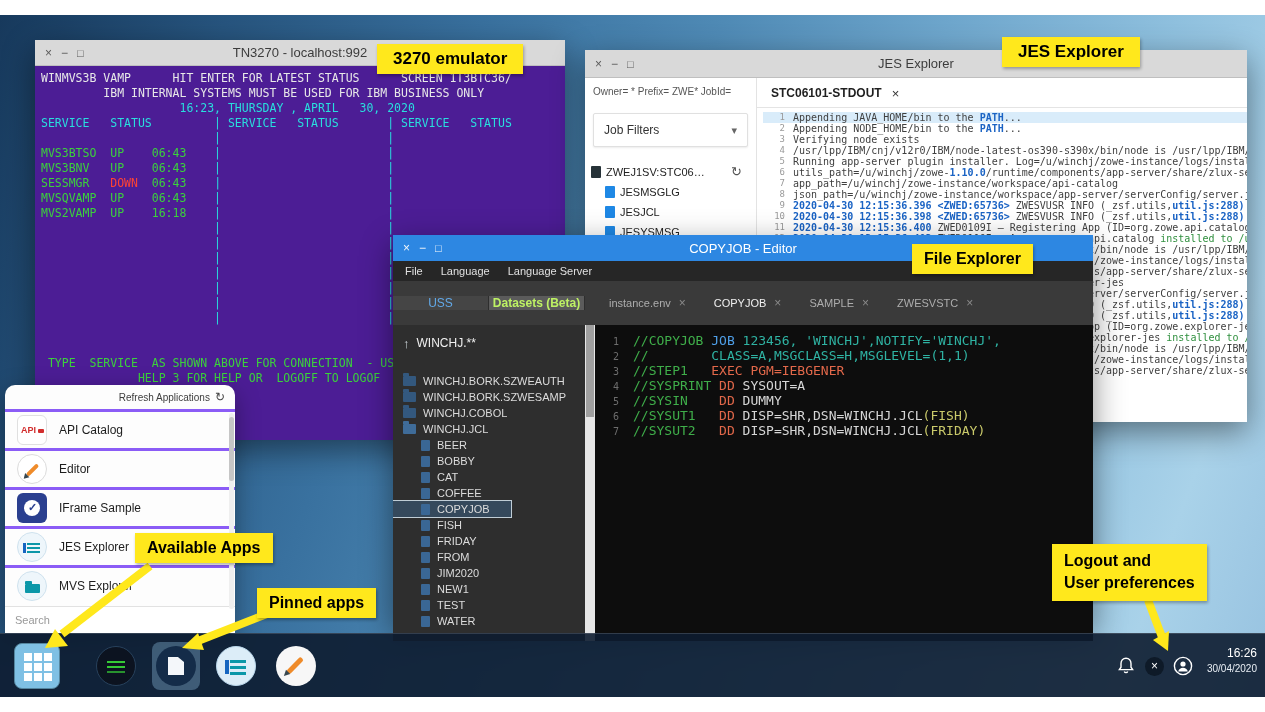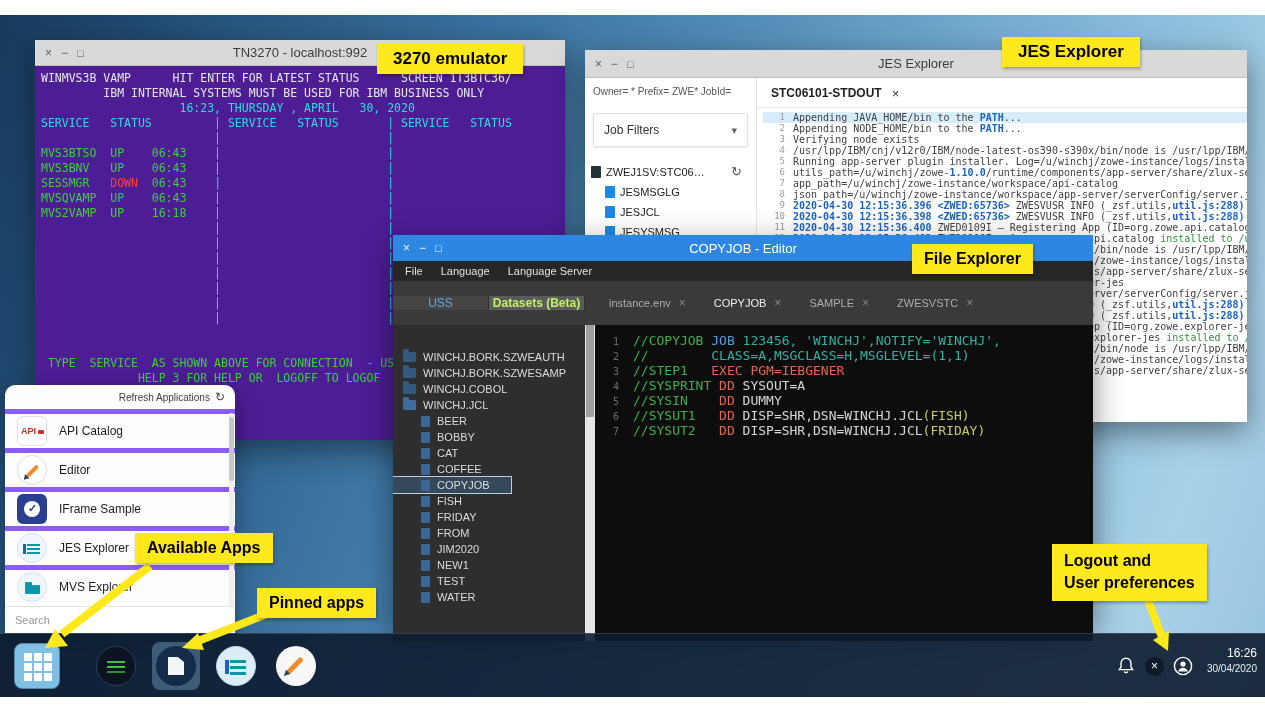--- a/index.html
+++ b/index.html
@@ -87,21 +87,21 @@
 #ed-code .srow{height:15px;line-height:15px;display:flex}
 #ed-code .lnum{width:24px;text-align:right;color:#6d6d6d;font-size:10px;margin-right:14px;flex:none;padding-top:1px}
 #ed-code .ltxt{font-size:13px;white-space:pre}
 .cd-g{color:#3fae4a}.cd-b{color:#4f9fe8}.cd-t{color:#2fb3a3}.cd-o{color:#e2684a}.cd-w{color:#d6d6d6}.cd-y{color:#c9c96a}
 
 
 .launcher{position:absolute;left:5px;top:385px;width:230px;height:248px;z-index:13;background:#fdfdfd;border-radius:10px 10px 0 0;box-shadow:0 8px 24px rgba(0,0,0,.35);display:flex;flex-direction:column}
 .launcher-head{height:24px;display:flex;align-items:center;justify-content:flex-end;gap:5px;padding:0 10px;font-size:10px;color:#3d3d3d;flex:none}
 .refresh-apps-icon::before{content:"↻";font-size:12px;color:#444}
 .launcher-apps{flex:1;overflow:hidden}
-.app-row{height:39px;display:flex;align-items:center;gap:12px;padding:0 12px;border-top:5px solid #8b5cf6}
+.app-row{height:39px;display:flex;align-items:center;gap:12px;padding:0 12px;border-top:3px solid #8b5cf6}
 .app-label{font-size:12px;color:#1d1d1d}
 .launcher-search{height:27px;border:none;border-top:1px solid #e2e2e2;padding:0 10px;font-size:11px;color:#444;outline:none;width:100%;flex:none;background:#fff}
 .launcher-search::placeholder{color:#999}
 .launcher-scroll{position:absolute;right:1px;top:28px;width:5px;height:196px;background:#efefef;border-radius:3px}
 .launcher-scroll .thumb{position:absolute;top:4px;left:0;width:5px;height:64px;background:#c6c6c6;border-radius:3px}
 .app-icon{width:30px;height:30px;position:relative;flex:none}
 .api-catalog-icon{border:1px solid #e0e0e0;border-radius:6px;background:#fff}
 .api-catalog-icon::before{content:"API";position:absolute;left:3px;top:9px;font-size:9px;font-weight:bold;color:#d22d2d}
 .api-catalog-icon::after{content:"";position:absolute;right:2px;top:13px;width:6px;height:4px;background:#d22d2d;border-radius:1px}
 .editor-icon{border-radius:50%;background:#fff;border:1px solid #dcdcdc}
@@ -365,20 +365,24 @@
           <span class="tab-close"></span>
         </div>
         <div class="file-tab">
           <span class="file-tab-label">ZWESVSTC</span>
           <span class="tab-close"></span>
         </div>
       </div>
   </div>
   <div class="ed-body">
     <div class="ed-tree">
+      <div class="ed-tree-up">
+        <span class="up-icon"></span>
+        <span>WINCHJ.**</span>
+      </div>
       <div class="ed-tree-list" id="ed-tree-list">
           <div class="ed-item">
             <span class="folder-icon"></span>
             <span class="ed-label">WINCHJ.BORK.SZWEAUTH</span>
           </div>
           <div class="ed-item">
             <span class="folder-icon"></span>
             <span class="ed-label">WINCHJ.BORK.SZWESAMP</span>
           </div>
           <div class="ed-item">

